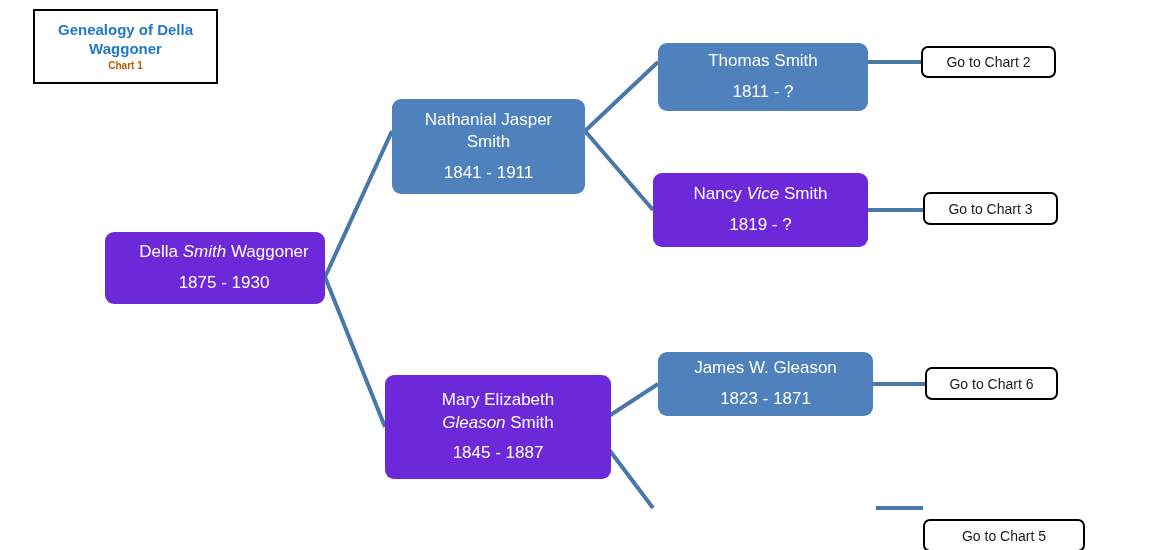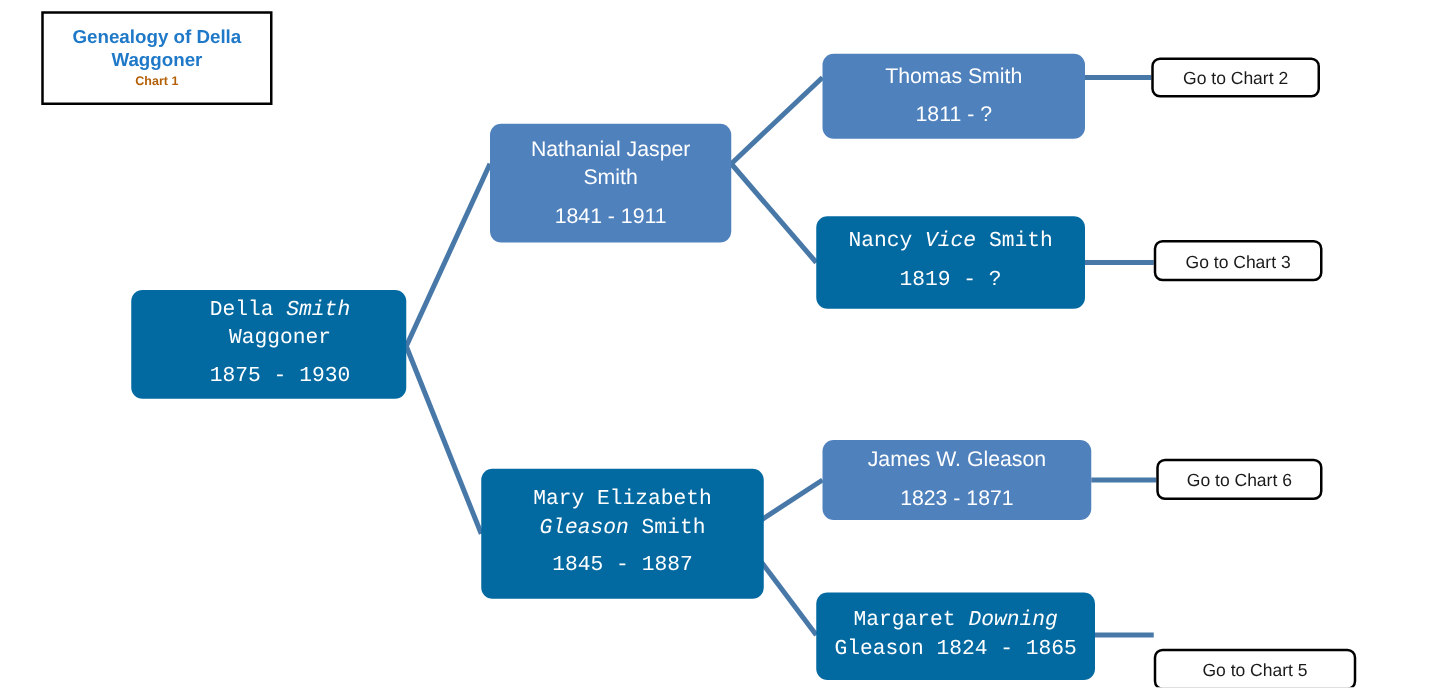--- a/index.html
+++ b/index.html
@@ -65,21 +65,21 @@
     display: flex;
     flex-direction: column;
     align-items: center;
     justify-content: center;
     color: #ffffff;
     text-align: center;
     line-height: 1.33;
     padding: 4px 8px;
   }
   .node.blue  { background: #4F81BD; }
-  .node.red   { background: #0369a1; font-family: Liberation Mono, monospace; }
+  .node.red   { background: #6d28d9; }
 
   .node-name {
     font-size: 17px;
     white-space: pre-line;
   }
   .node-name i { font-style: italic; }
   .node-dates {
     font-size: 17px;
     margin-top: 8px;
   }
@@ -123,21 +123,21 @@
       <line x1="876" y1="508" x2="923" y2="508"></line>
     </g>
   </svg>
 
   <div class="title-box">
     <div class="title-main">Genealogy of Della</div>
     <div class="title-main">Waggoner</div>
     <div class="title-sub">Chart 1</div>
   </div>
 
-  <div class="node red" style="left:105px; top:232px; width:220px; height:87px;padding-left:26px;">
+  <div class="node red" style="left:105px; top:232px; width:220px; height:72px;padding-left:26px;">
     <div class="node-name">Della <i>Smith</i> Waggoner</div>
     <div class="node-dates">1875 - 1930</div>
   </div>
 
   <div class="node blue" style="left:392px; top:99px; width:193px; height:95px;">
     <div class="node-name">Nathanial Jasper
 Smith</div>
     <div class="node-dates">1841 - 1911</div>
   </div>
 
@@ -155,25 +155,20 @@
   <div class="node red" style="left:653px; top:173px; width:215px; height:74px;">
     <div class="node-name">Nancy <i>Vice</i> Smith</div>
     <div class="node-dates">1819 - ?</div>
   </div>
 
   <div class="node blue" style="left:658px; top:352px; width:215px; height:64px;">
     <div class="node-name">James W. Gleason</div>
     <div class="node-dates">1823 - 1871</div>
   </div>
 
-  <div class="node red compact" style="left:653px; top:474px; width:223px; height:70px;">
-    <div class="node-name">Margaret <i>Downing</i>
-Gleason 1824 - 1865</div>
-
-  </div>
 
   <div class="chart-btn" style="left:921px; top:46px; width:135px; height:32px;">
     <span>Go to Chart 2</span>
   </div>
 
   <div class="chart-btn" style="left:923px; top:192px; width:135px; height:33px;">
     <span>Go to Chart 3</span>
   </div>
 
   <div class="chart-btn" style="left:925px; top:367px; width:133px; height:33px;">

